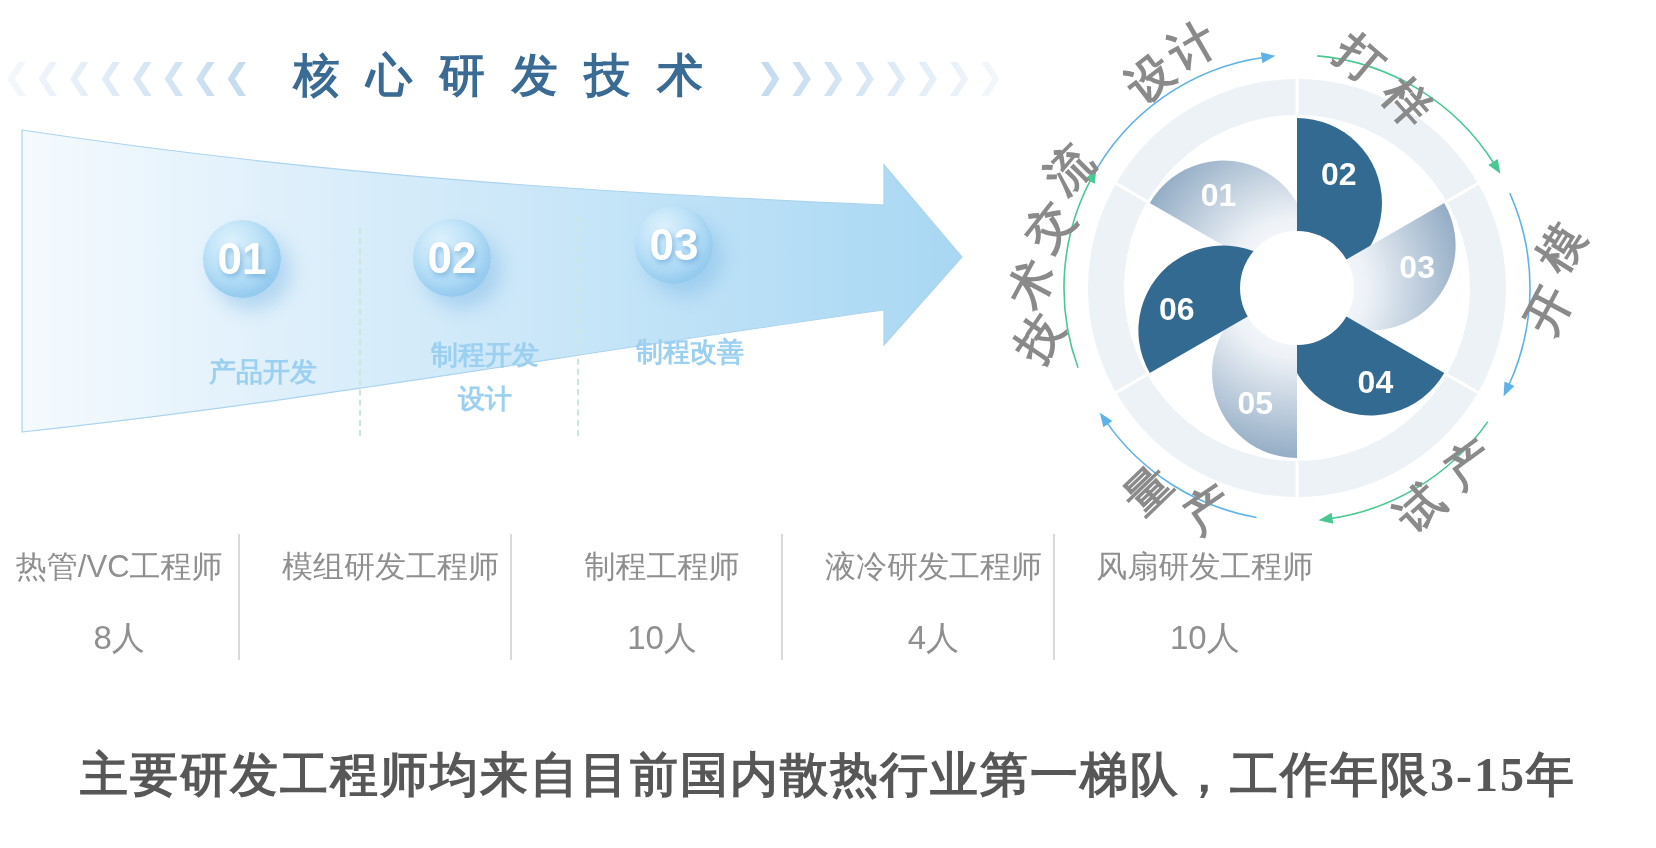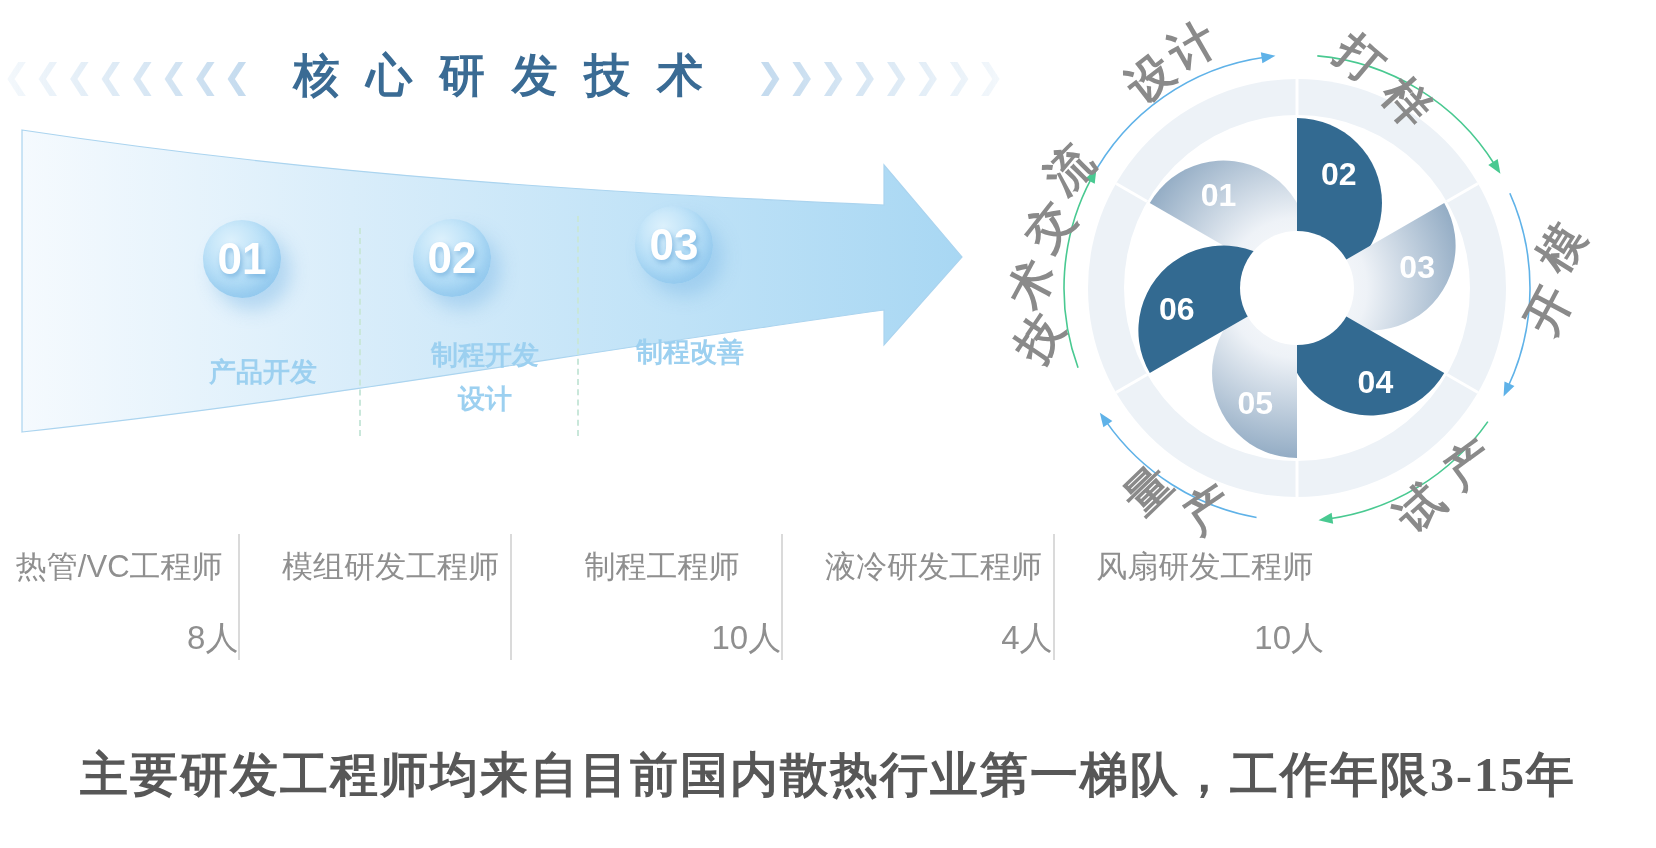--- a/index.html
+++ b/index.html
@@ -53,21 +53,21 @@
     position:absolute;font-size:46px;font-weight:700;color:#8a8a8a;
     white-space:nowrap;line-height:1;
   }
   
   .team-row{
     position:absolute;left:0;top:534px;width:1324px;height:126px;display:flex;
   }
   .tcell{flex:1 1 0;text-align:center;padding-top:12px;}
   .tcell + .tcell{border-left:2px solid #dadada;padding-left:31px;}
   .tcell .role{font-size:31px;color:#8f8f8f;white-space:nowrap;}
-  .tcell .count{font-size:33px;color:#8f8f8f;margin-top:28px;text-align:right;}
+  .tcell .count{font-size:33px;color:#8f8f8f;margin-top:28px;}
   
   .footer-line{
     position:absolute;left:0;top:700px;width:1656px;text-align:center;
     font-family:"Liberation Serif","DejaVu Serif",serif;
     font-size:48px;font-weight:700;color:#575757;letter-spacing:2px;white-space:nowrap;margin-top:43px;
   }
 </style>
 </head>
 <body>
 

